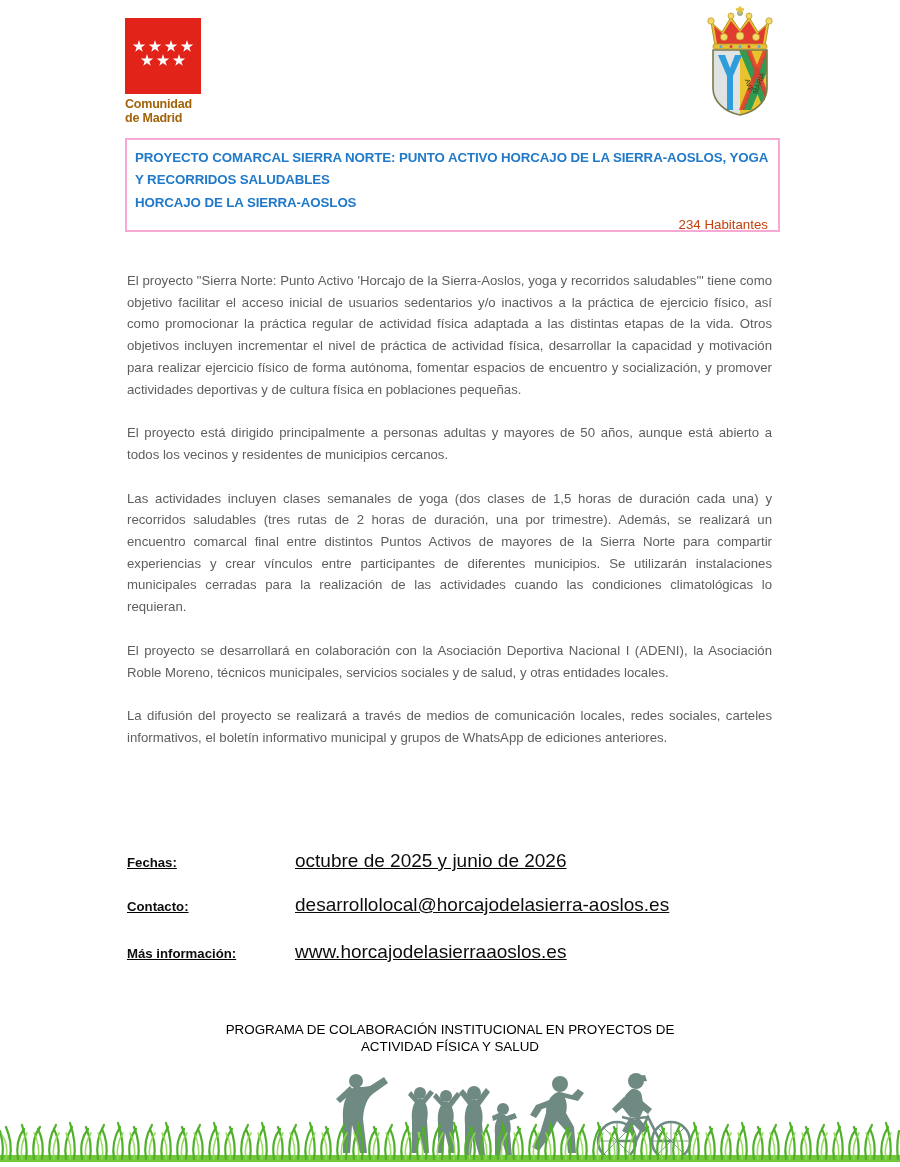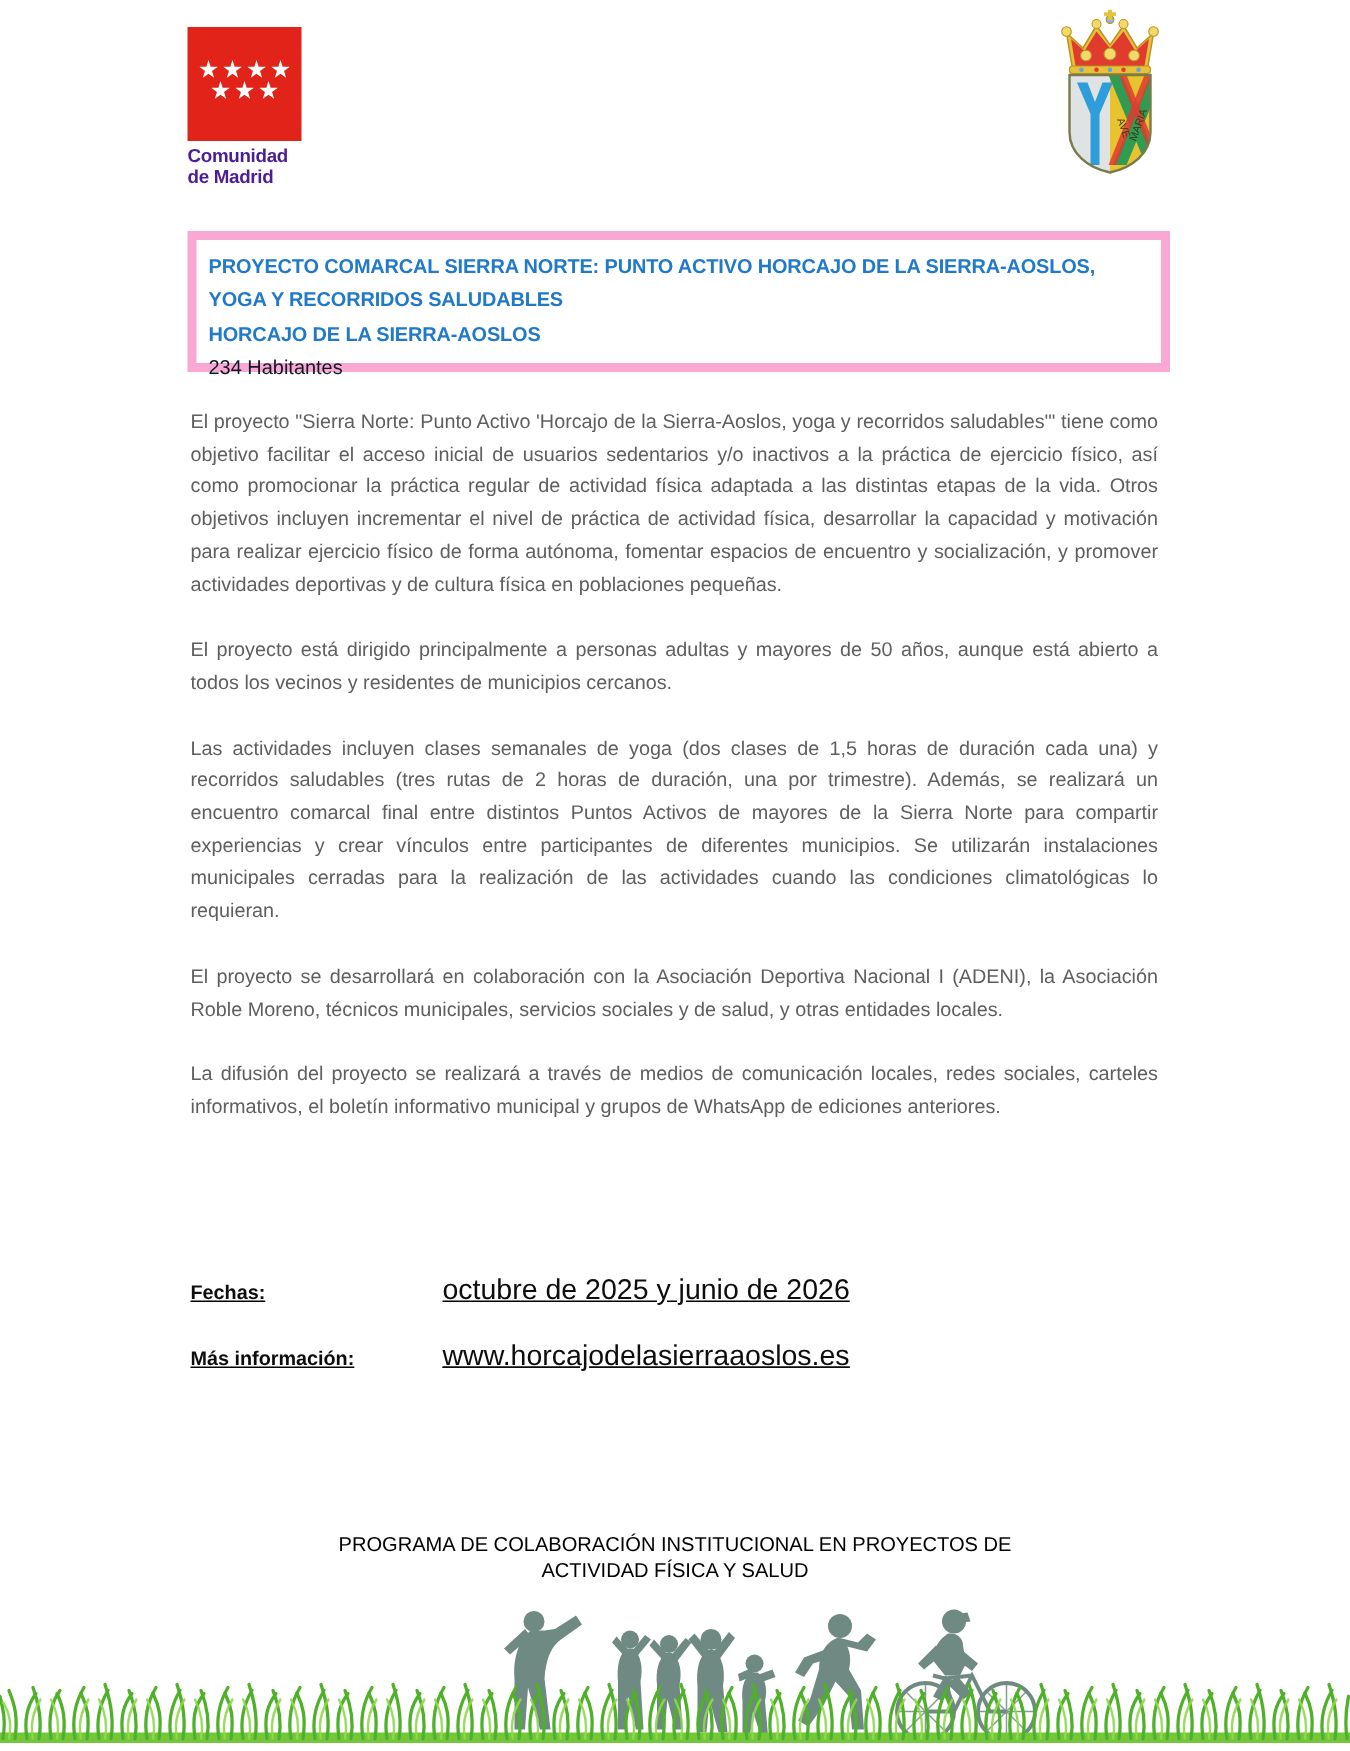--- a/index.html
+++ b/index.html
@@ -44,65 +44,64 @@
     height: 13px;
     background: #ffffff;
     clip-path: polygon(50% 0%, 61% 35%, 98% 35%, 68% 57%, 79% 91%, 50% 70%, 21% 91%, 32% 57%, 2% 35%, 39% 35%);
   }
   .madrid-caption {
     margin-top: 4px;
     font-family: "Liberation Sans", sans-serif;
     font-size: 12.5px;
     font-weight: bold;
     line-height: 13.5px;
-    color: #4c1d95;
+    color: #a16207;
     letter-spacing: -0.2px;
   }
 
   .logo-shield {
     position: absolute;
     left: 703px;
     top: 6px;
     width: 74px;
     height: 112px;
   }
 
   
   .title-box {
     position: absolute;
     left: 125px;
     top: 138px;
     width: 655px;
     height: 94px;
-    border: 6px solid #f9a8d4;
+    border: 2px solid #f9a8d4;
     box-sizing: border-box;
     padding: 7px 10px 0 8px;
-    margin-top: 16px;
   }
   .title-main {
     color: #2079c9;
     font-weight: bold;
     font-size: 13.3px;
     line-height: 22px;
     letter-spacing: -0.1px;
   }
   .title-town {
     color: #2079c9;
     font-weight: bold;
     font-size: 13.3px;
     line-height: 22px;
     text-align: left;
     margin-top: 1px;
     letter-spacing: -0.1px;
   }
   .title-pop {
-    color: #0f172a;
+    color: #c2410c;
     font-size: 13.3px;
     line-height: 20px;
-    text-align: left;
+    text-align: right;
     margin-top: 1px;
   }
 
   
   .content {
     position: absolute;
     left: 127px;
     top: 270px;
     width: 645px;
   }
@@ -252,20 +251,24 @@
   <p class="para">El proyecto está dirigido principalmente a personas adultas y mayores de 50 años, aunque está abierto a todos los vecinos y residentes de municipios cercanos.</p>
   <p class="para">Las actividades incluyen clases semanales de yoga (dos clases de 1,5 horas de duración cada una) y recorridos saludables (tres rutas de 2 horas de duración, una por trimestre). Además, se realizará un encuentro comarcal final entre distintos Puntos Activos de mayores de la Sierra Norte para compartir experiencias y crear vínculos entre participantes de diferentes municipios. Se utilizarán instalaciones municipales cerradas para la realización de las actividades cuando las condiciones climatológicas lo requieran.</p>
   <p class="para">El proyecto se desarrollará en colaboración con la Asociación Deportiva Nacional I (ADENI), la Asociación Roble Moreno, técnicos municipales, servicios sociales y de salud, y otras entidades locales.</p>
   <p class="para">La difusión del proyecto se realizará a través de medios de comunicación locales, redes sociales, carteles informativos, el boletín informativo municipal y grupos de WhatsApp de ediciones anteriores.</p>
 </div>
 
 <div class="info">
   <div class="info-row">
     <div class="info-label">Fechas:</div>
     <div class="info-value">octubre de 2025 y junio de 2026</div>
+  </div>
+  <div class="info-row wide">
+    <div class="info-label">Contacto:</div>
+    <div class="info-value link">desarrollolocal@horcajodelasierra-aoslos.es</div>
   </div>
   <div class="info-row">
     <div class="info-label">Más información:</div>
     <div class="info-value link">www.horcajodelasierraaoslos.es</div>
   </div>
 </div>
 
 <div class="footer-text">
   <div class="footer-program">PROGRAMA DE COLABORACIÓN INSTITUCIONAL EN PROYECTOS DE</div>
   <div class="footer-program">ACTIVIDAD FÍSICA Y SALUD</div>

